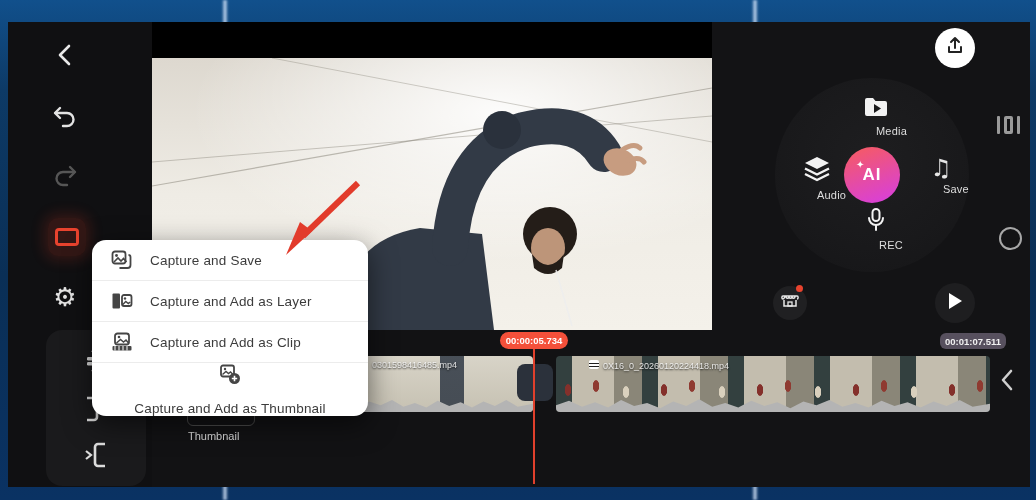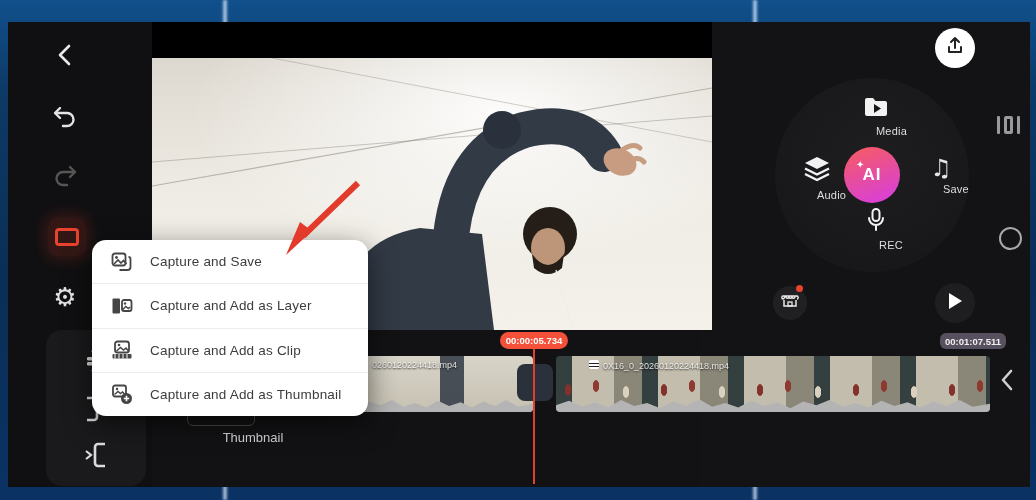--- a/index.html
+++ b/index.html
@@ -84,27 +84,27 @@
            linear-gradient(180deg,#bdb7a8,#a8a293);
          background-size:96px 56px,96px 56px,96px 56px,auto,auto;}
   .wave{position:absolute;left:0;right:0;bottom:0;height:15px;background:#b4b4b4;
         clip-path:polygon(0 100%,0 55%,3% 25%,6% 65%,9% 35%,12% 70%,15% 20%,18% 60%,21% 40%,24% 75%,27% 30%,30% 60%,33% 15%,36% 65%,39% 40%,42% 70%,45% 25%,48% 60%,51% 35%,54% 75%,57% 30%,60% 55%,63% 20%,66% 65%,69% 40%,72% 70%,75% 25%,78% 60%,81% 35%,84% 70%,87% 30%,90% 60%,93% 20%,96% 65%,100% 45%,100% 100%);}
   .clip-name{position:absolute;top:360px;font-size:9px;color:rgba(255,255,255,.85);text-shadow:0 1px 2px rgba(0,0,0,.8);z-index:6;}
   .file-ic{display:inline-block;width:10px;height:9px;border-radius:2px;background:#fff;margin-right:4px;
            background:linear-gradient(#fff 0 3px,#222 3px 4px,#fff 4px 6px,#222 6px 7px,#fff 7px 100%);}
   .transition-handle{position:absolute;left:517px;top:364px;width:36px;height:37px;border-radius:8px;background:#2b313b;z-index:7;}
   .playhead{position:absolute;left:533px;top:349px;width:2px;height:135px;background:#e0402c;z-index:11;}
   .thumb-outline{position:absolute;left:187px;top:406px;width:66px;height:18px;border:1px solid #4a4a4a;border-radius:6px;z-index:2;}
-  .thumb-label{position:absolute;left:188px;top:430px;width:64px;text-align:center;font-size:13px;color:#d6d6d6;z-index:2;margin-left:33px;}
+  .thumb-label{position:absolute;left:188px;top:430px;width:64px;text-align:left;font-size:11px;color:#d6d6d6;z-index:2;}
 
   
   .popup{position:absolute;left:92px;top:240px;width:276px;height:176px;background:#ffffff;border-radius:14px;
          box-shadow:0 8px 28px rgba(0,0,0,.55);z-index:40;display:flex;flex-direction:column;}
   .popup-row{flex:1;display:flex;align-items:center;gap:16px;padding:0 18px;border-bottom:1px solid #ececec;}
-  .popup-row:last-child{border-bottom:none;}
+  .popup-row:last-child{border-bottom:none;flex-direction:column;}
   .popup-row .micon{width:24px;height:22px;display:flex;align-items:center;justify-content:center;color:#454545;}
   .popup-row .mlabel{font-size:13.5px;color:#3c3c3c;letter-spacing:.2px;}
 
   .arrow-svg{position:absolute;left:0;top:0;z-index:50;pointer-events:none;}
 </style>
 </head>
 <body>
 
 <div class="stage">
 
@@ -298,21 +298,21 @@
   </div>
 
   <div class="dur-pill">00:01:07.511</div>
 
   <div class="clip clip1">
     <div class="wave"></div>
   </div>
   <div class="clip clip2">
     <div class="wave"></div>
   </div>
-  <span class="clip-name" style="left:372px">0260120224418.mp4</span>
+  <span class="clip-name" style="left:372px">0301598416485.mp4</span>
   <span class="clip-name" style="left:589px"><i class="file-ic"></i><span>0X16_0_20260120224418.mp4</span></span>
 
   <div class="transition-handle"></div>
   <div class="time-badge">00:00:05.734</div>
   <div class="playhead"></div>
 
   <div class="thumb-outline"></div>
   <div class="thumb-label">Thumbnail</div>
 
   <div class="popup">

